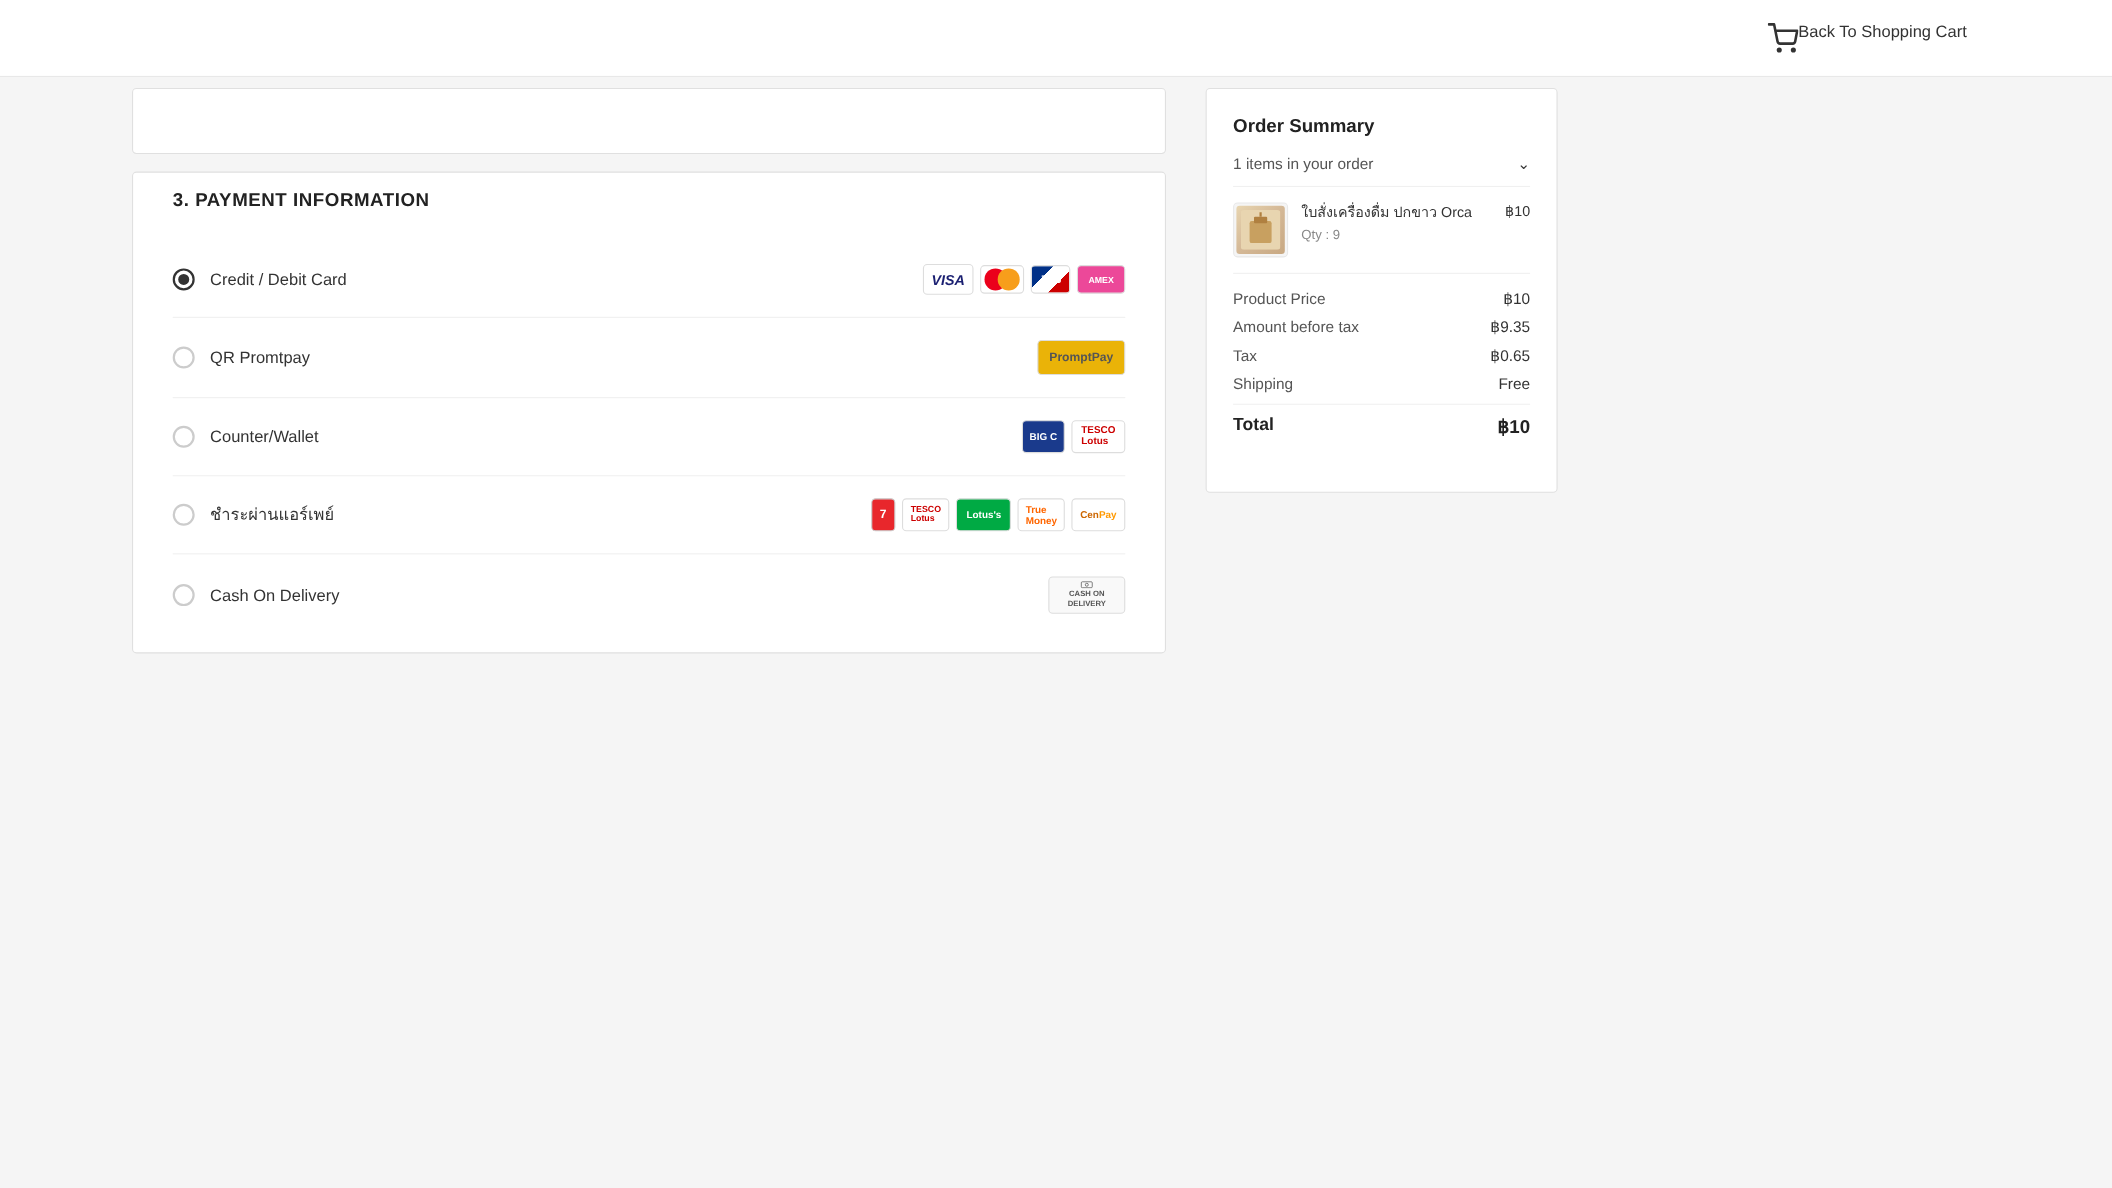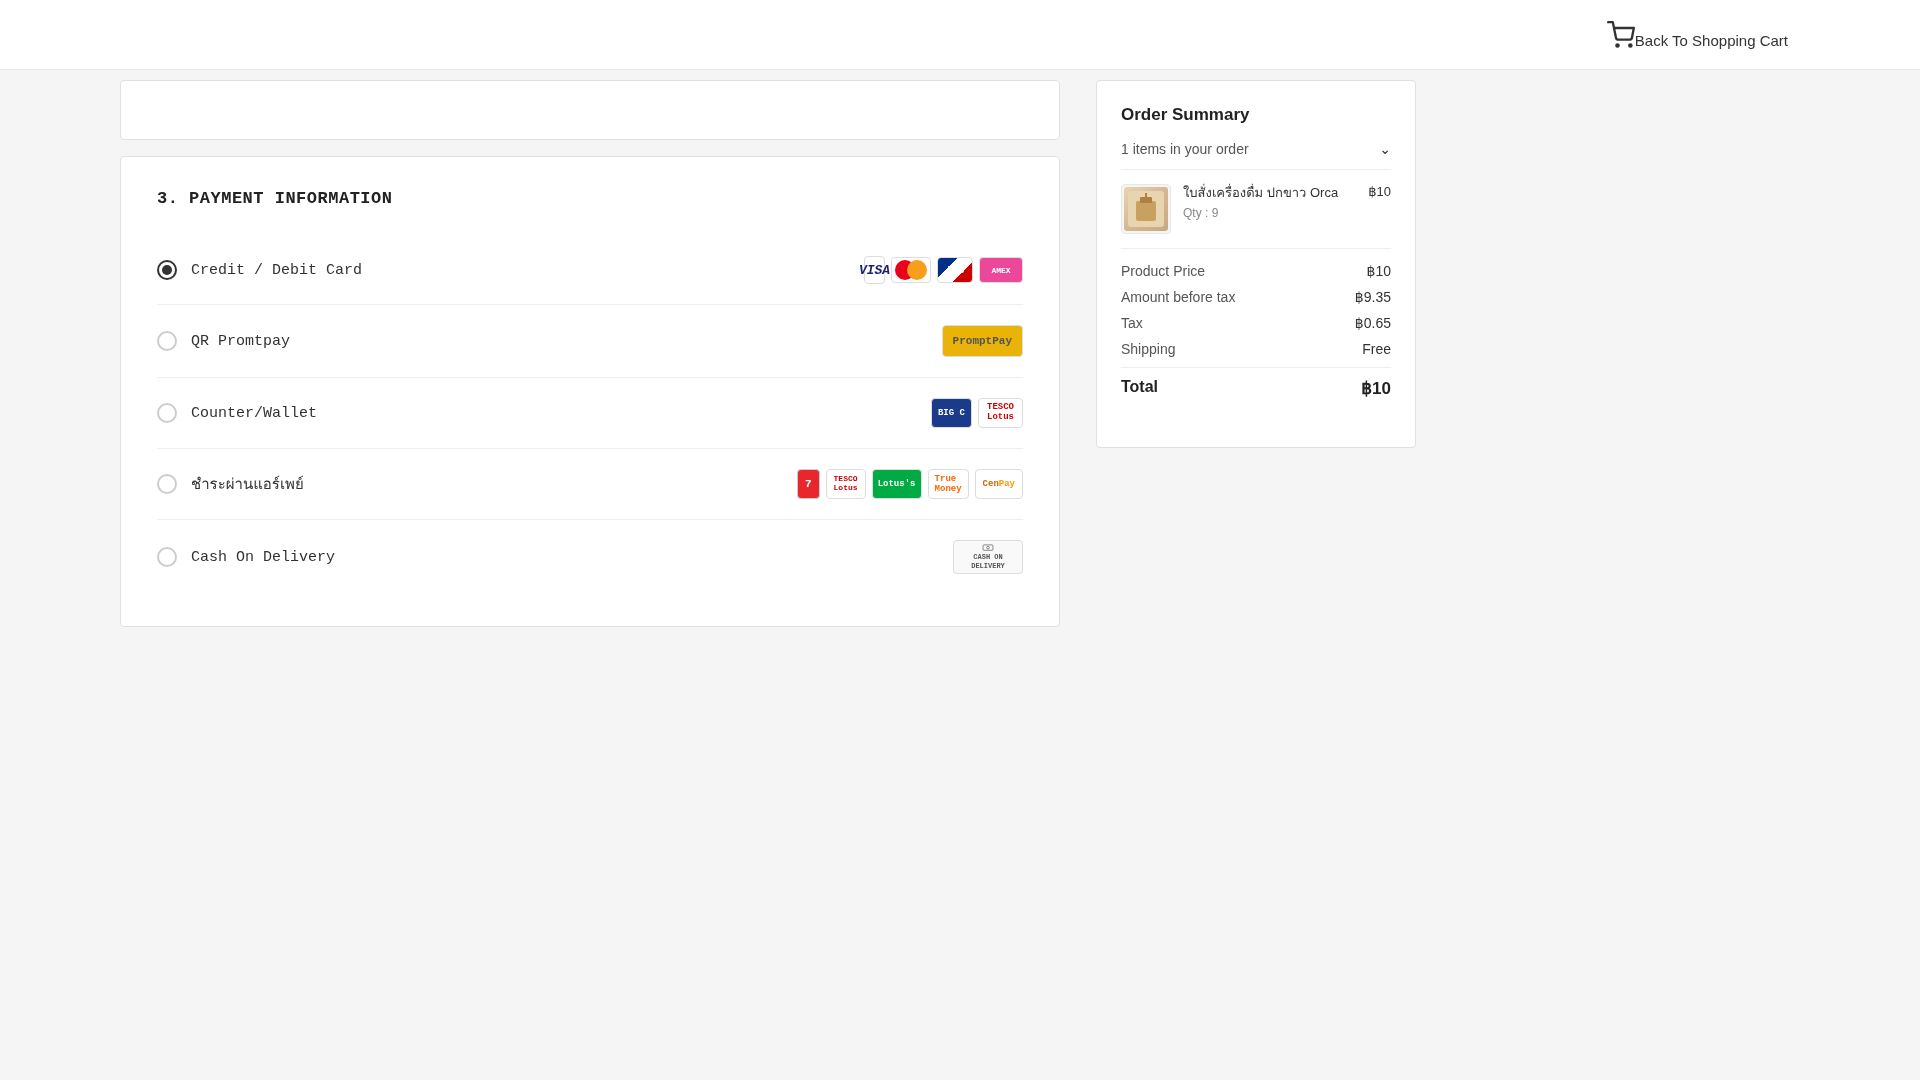--- a/index.html
+++ b/index.html
@@ -20,21 +20,21 @@
       background: #fff;
       display: flex;
       align-items: center;
       justify-content: flex-end;
       padding-right: 120px;
       border-bottom: 1px solid #e8e8e8;
       z-index: 100;
     }
     .back-cart-btn {
       display: flex;
-      align-items: flex-end;
+      align-items: flex-start;
       cursor: pointer;
       color: #333;
       font-size: 15px;
       font-weight: 500;
       background: none;
       border: none;
       padding: 8px 12px;
     }
     .cart-icon-svg {
       width: 28px;
@@ -62,22 +62,21 @@
       border-radius: 4px;
       height: 60px;
       margin-bottom: 16px;
     }
 
     
     .payment-section {
       background: #fff;
       border: 1px solid #e0e0e0;
       border-radius: 4px;
-      padding: 32px 36px;
-      font-family: Liberation Mono, monospace;
+      padding: 15px 36px;
     }
     .section-title {
       font-size: 17px;
       font-weight: 700;
       letter-spacing: 0.5px;
       color: #222;
       margin-bottom: 28px;
       text-transform: uppercase;
     }
 
@@ -137,21 +136,21 @@
       padding: 3px 6px;
       border: 1px solid #ddd;
       border-radius: 4px;
       background: #fff;
       display: flex;
       align-items: center;
       justify-content: center;
       font-size: 10px;
       font-weight: 700;
     }
-    .visa-logo { color: #1A1F71; font-size: 13px; font-style: italic; font-weight: 900; width: 21px; }
+    .visa-logo { color: #1A1F71; font-size: 13px; font-style: italic; font-weight: 900; width: 46px; }
     .jcb-logo { background: linear-gradient(135deg, #003087 33%, #fff 33%, #fff 66%, #cc0000 66%); color: #fff; font-size: 9px; width: 34px; height: 22px; }
     .amex-logo { background: #2E77BC; color: #fff; font-size: 8px; width: 40px; }
 
     .promptpay-logo {
       border: 1px solid #ddd;
       border-radius: 4px;
       padding: 4px 10px;
       font-size: 11px;
       font-weight: 600;
       color: #555;

